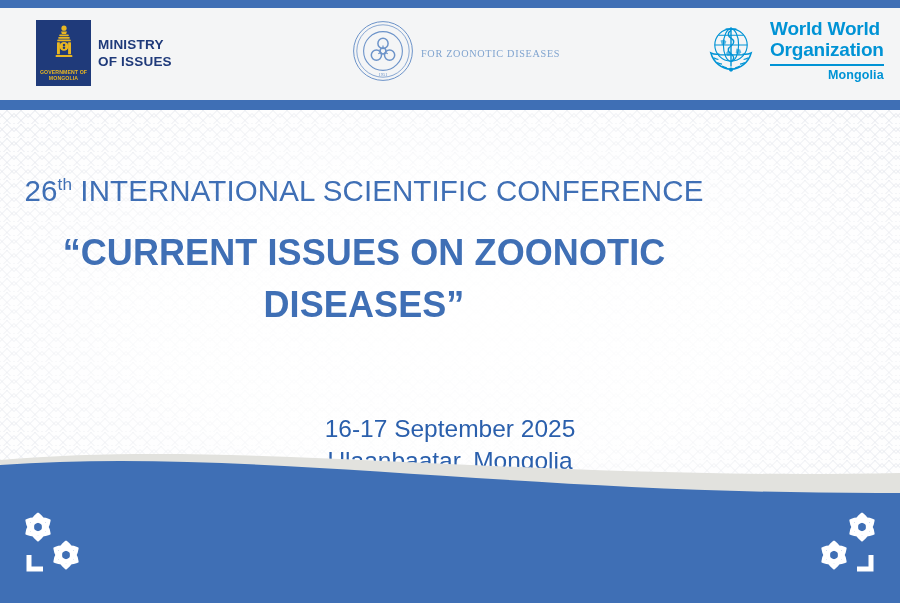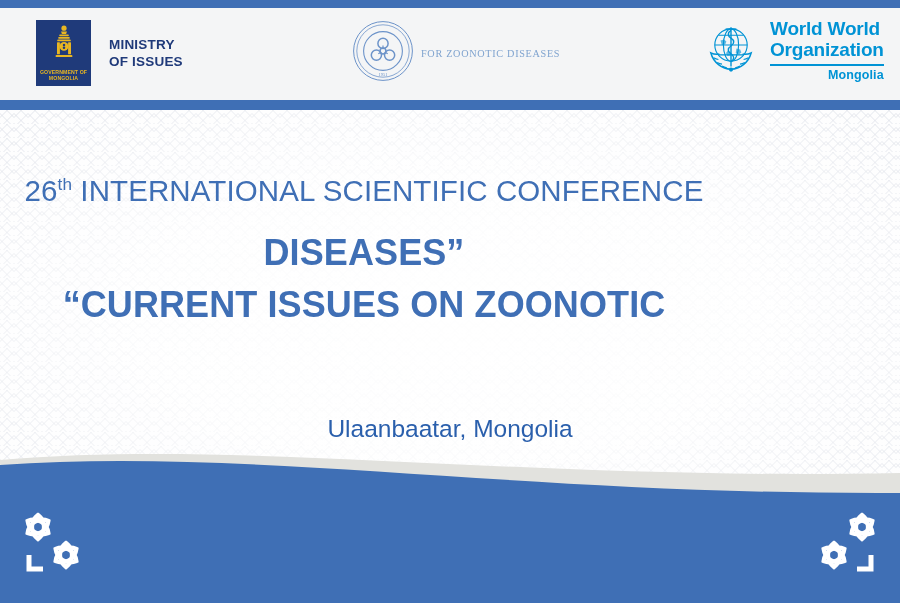--- a/index.html
+++ b/index.html
@@ -47,21 +47,21 @@
   }
   .divider-bar {
     position: absolute; left: 0; top: 100px;
     width: 900px; height: 10px;
     background: #3F6FB5;
   }
 
   
   .logo-moh {
     position: absolute; left: 36px; top: 20px;
-    display: flex; align-items: center; gap: 18px;
+    display: flex; align-items: center; gap: 7px;
   }
   .moh-crest {
     width: 55px; height: 66px;
     background: #1F3A7A;
     position: relative;
     display: flex;
     flex-direction: column;
     align-items: center;
     justify-content: flex-start;
     padding-top: 4px;
@@ -283,26 +283,27 @@
       <div class="who-l1">World World</div>
       <div class="who-l2">Organization</div>
       <div class="who-rule"></div>
       <div class="who-l3">Mongolia</div>
     </div>
   </div>
 
   <div class="title-block">
     <div class="t-line1"><span>26</span><sup>th</sup><span> INTERNATIONAL SCIENTIFIC CONFERENCE</span></div>
     <div class="t-line2">
+      <div>“CURRENT ISSUES ON ZOONOTIC</div>
       <div>DISEASES”</div>
-      <div>“CURRENT ISSUES ON ZOONOTIC</div>
     </div>
   </div>
 
   <div class="meta-block">
+    <div class="m-line">16-17 September 2025</div>
     <div class="m-line">Ulaanbaatar, Mongolia</div>
   </div>
 
   <div class="wave-layer">
     <svg viewBox="0 0 900 160" preserveAspectRatio="none" aria-hidden="true">
       <path d="M0,17 C250,-4 520,38 900,30 L900,160 L0,160 Z" fill="#E2E2DE"></path>
       <path d="M0,22 C250,4 520,52 900,50 L900,160 L0,160 Z" fill="#3F6FB5"></path>
     </svg>
   </div>
 

